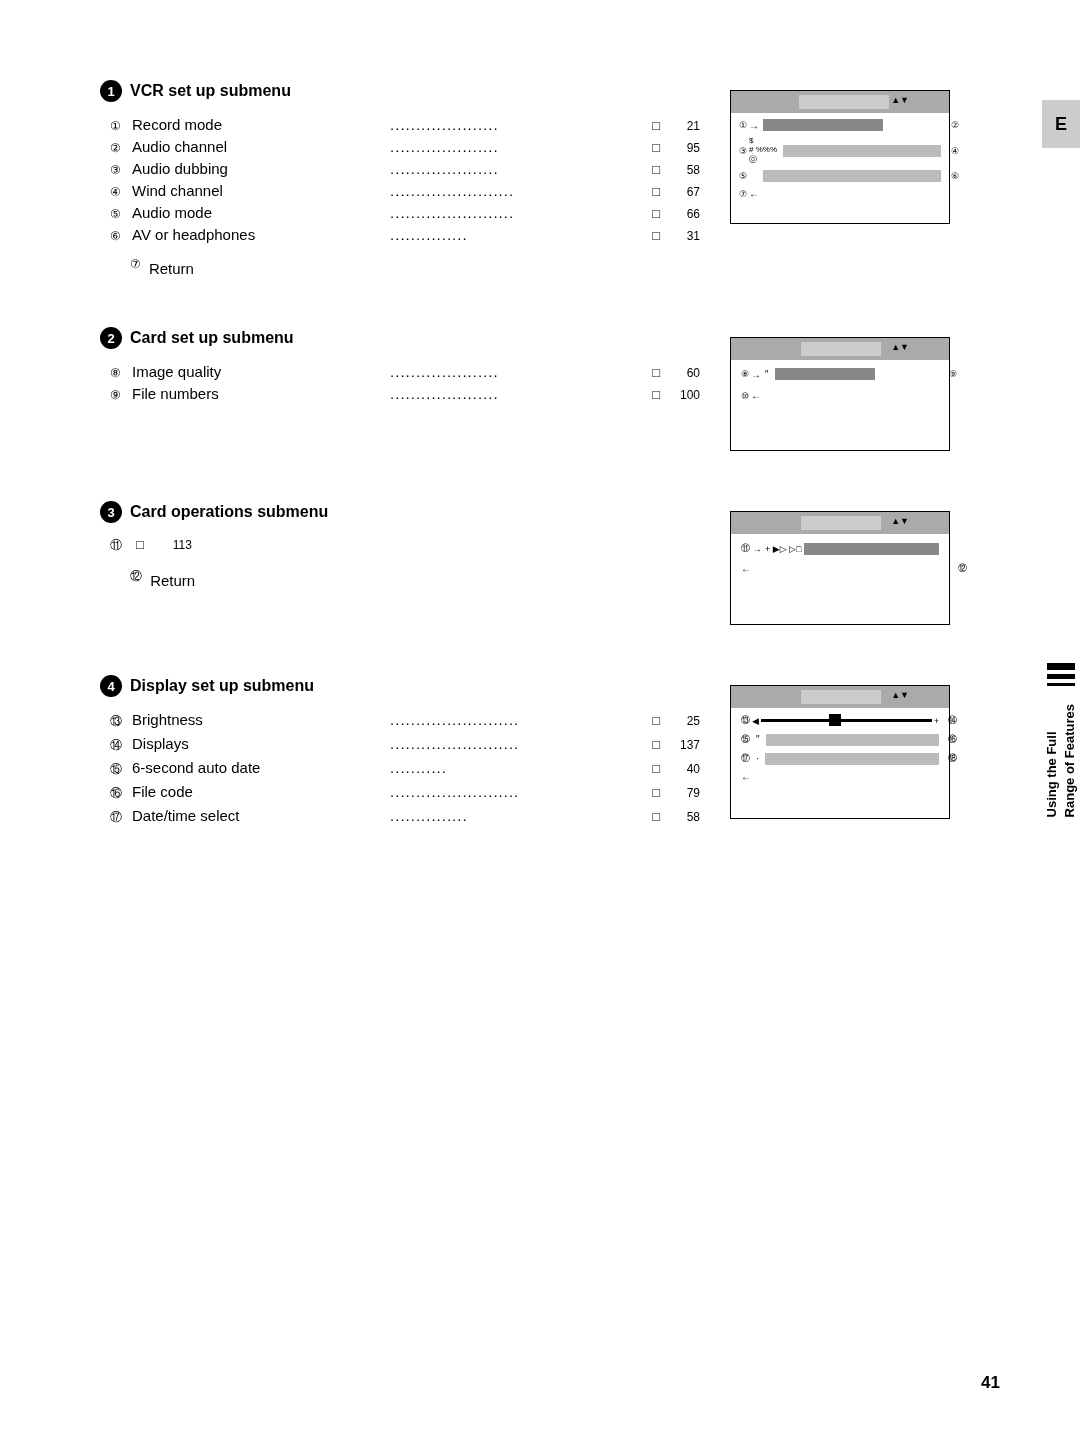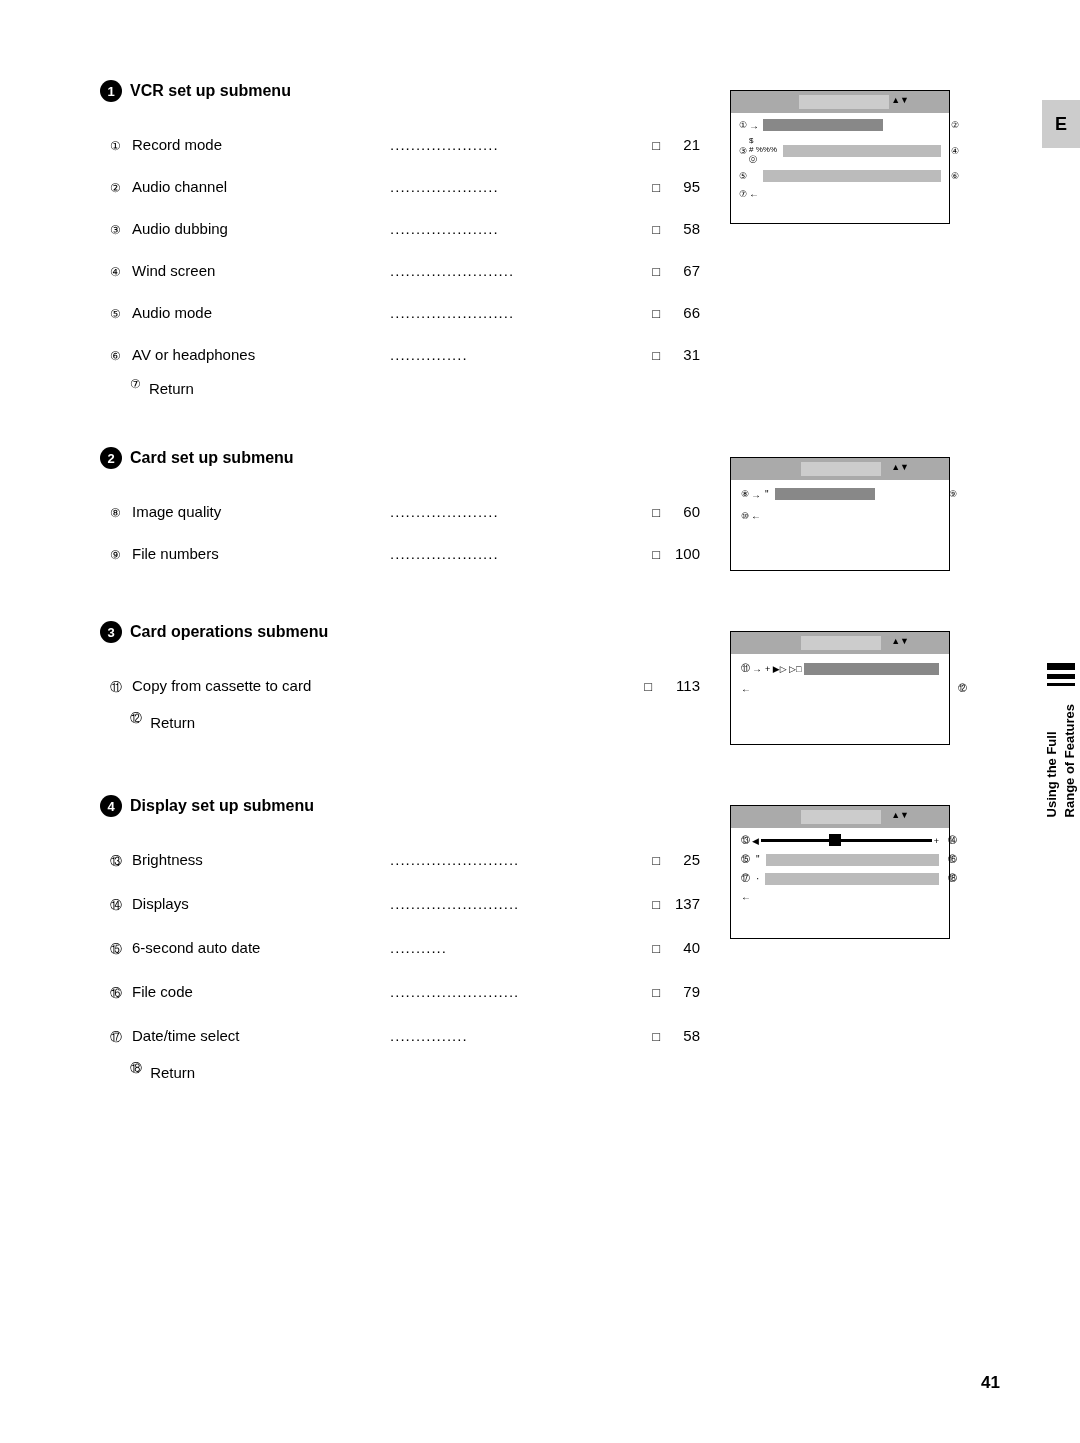--- a/index.html
+++ b/index.html
@@ -136,39 +136,38 @@
 
     .item-num {
       font-size: 12px;
       vertical-align: super;
       margin-right: 4px;
       min-width: 18px;
     }
 
     .item-text {
       flex: 1;
-      margin-top: 20px;
     }
 
     .item-dots {
       flex: 1;
       letter-spacing: 1px;
       overflow: hidden;
       white-space: nowrap;
     }
 
     .item-icon {
       margin: 0 4px;
       font-size: 13px;
     }
 
     .item-page {
       min-width: 36px;
       text-align: right;
-      font-size: 15px;
+      font-size: 12px;
     }
 
     .item-return {
       padding-left: 30px;
       margin-top: 14px;
       font-size: 15px;
     }
   </style>
 </head>
 <body>
@@ -215,21 +214,21 @@
       </div>
       <div class="menu-item">
         <span class="item-num">③</span>
         <span class="item-text">Audio dubbing</span>
         <span class="item-dots">.....................</span>
         <span class="item-icon">□</span>
         <span class="item-page">58</span>
       </div>
       <div class="menu-item">
         <span class="item-num">④</span>
-        <span class="item-text">Wind screen</span>
+        <span class="item-text">Wind channel</span>
         <span class="item-dots">........................</span>
         <span class="item-icon">□</span>
         <span class="item-page">67</span>
       </div>
       <div class="menu-item">
         <span class="item-num">⑤</span>
         <span class="item-text">Audio mode</span>
         <span class="item-dots">........................</span>
         <span class="item-icon">□</span>
         <span class="item-page">66</span>
@@ -332,21 +331,20 @@
   </div>
 
   <div class="section">
     <div class="section-left">
       <div class="section-heading">
         <span class="circle-num">3</span>
         <span>Card operations submenu</span>
       </div>
       <div class="menu-item">
         <span class="item-num">⑪</span>
-        <span class="item-text">Copy from cassette to card</span>
         <span class="item-icon" style="margin-left:4px;">□</span>
         <span class="item-page" style="margin-left:8px;">113</span>
       </div>
       <div class="item-return">
         <span class="item-num">⑫</span>
         <span>Return</span>
       </div>
     </div>
 
     <div class="section-right">
@@ -406,24 +404,20 @@
         <span class="item-dots">.........................</span>
         <span class="item-icon">□</span>
         <span class="item-page">79</span>
       </div>
       <div class="menu-item">
         <span class="item-num">⑰</span>
         <span class="item-text">Date/time select</span>
         <span class="item-dots">...............</span>
         <span class="item-icon">□</span>
         <span class="item-page">58</span>
-      </div>
-      <div class="item-return">
-        <span class="item-num">⑱</span>
-        <span>Return</span>
       </div>
     </div>
 
     <div class="section-right">
       <div style="width:220px; border:1.5px solid #000; position:relative; margin-top:10px;">
         <div style="background:#aaa; height:22px; position:relative; display:flex; align-items:center;">
           <span style="font-size:9px; position:absolute; right:40px; top:4px;">▲▼</span>
           <div style="width:80px; height:14px; background:#ccc; margin-left:70px;"></div>
         </div>
         <div style="padding:6px 10px; min-height:110px; position:relative;">

